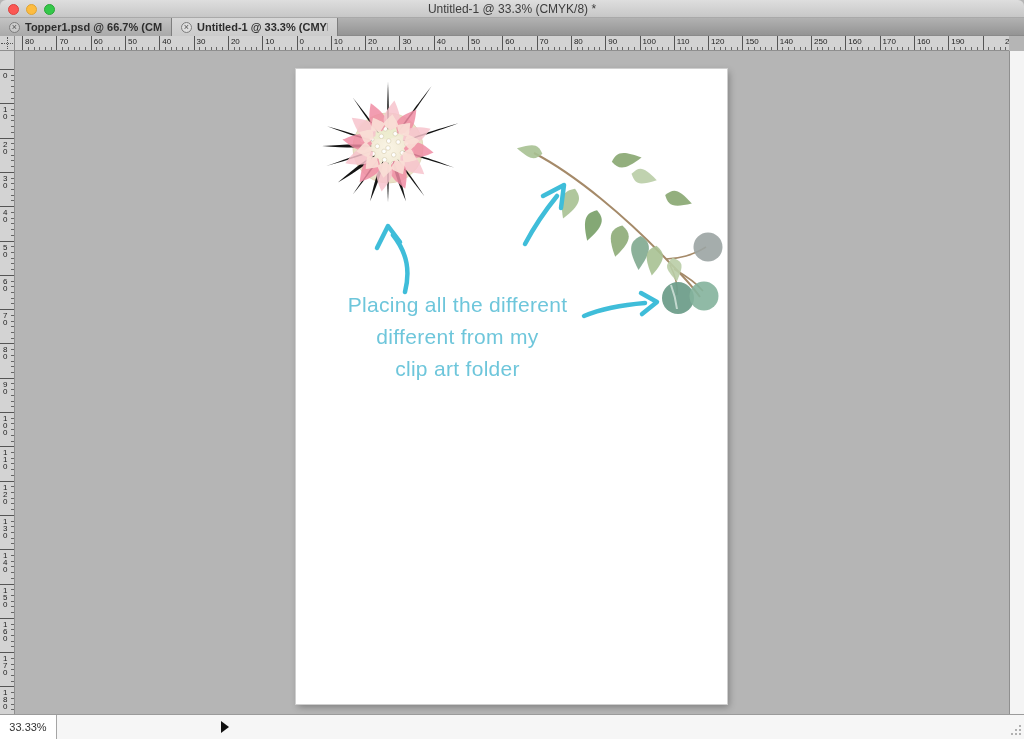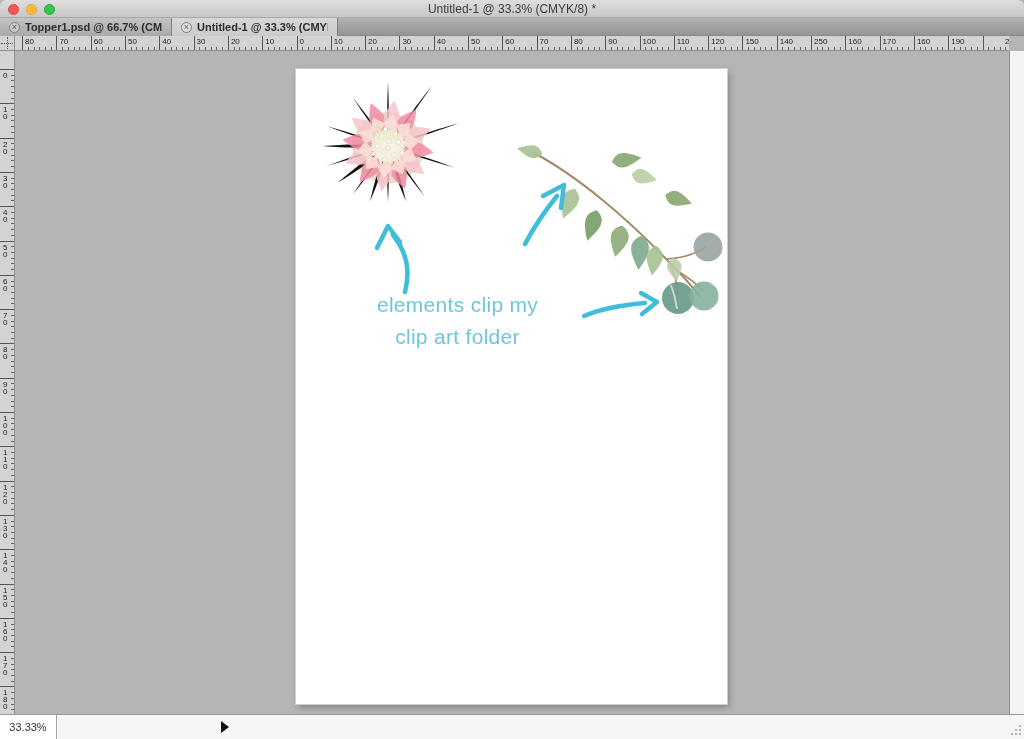--- a/index.html
+++ b/index.html
@@ -586,21 +586,22 @@
           <g stroke="#3fbdd9" stroke-width="4.5" fill="none" stroke-linecap="round" stroke-linejoin="round">
             <path d="M109,223 C114,203 112,185 97,166"></path>
             <path d="M81,179 L92,157 L104,173"></path>
             <path d="M229,175 C238,158 248,143 261,127"></path>
             <path d="M247,127 L268,116 L265,139"></path>
             <path d="M288,247 C305,240 325,236 349,234"></path>
             <path d="M345,224 L361,233 L346,245"></path>
           </g>
         </svg>
       <div class="annotation" id="annotation" style="color: rgb(110, 198, 219);">
-        <div>elements clip my</div>
+        <div>Placing all the different</div>
+        <div>different from my</div>
         <div>clip art folder</div>
       </div>
     </div>
   </div>
   <div class="vscrollbar"></div>
 
   <div class="statusbar">
     <div class="zoom-field">33.33%</div>
     <div class="flyout"></div>
     <svg class="grip" width="14" height="14" viewBox="0 0 14 14">

